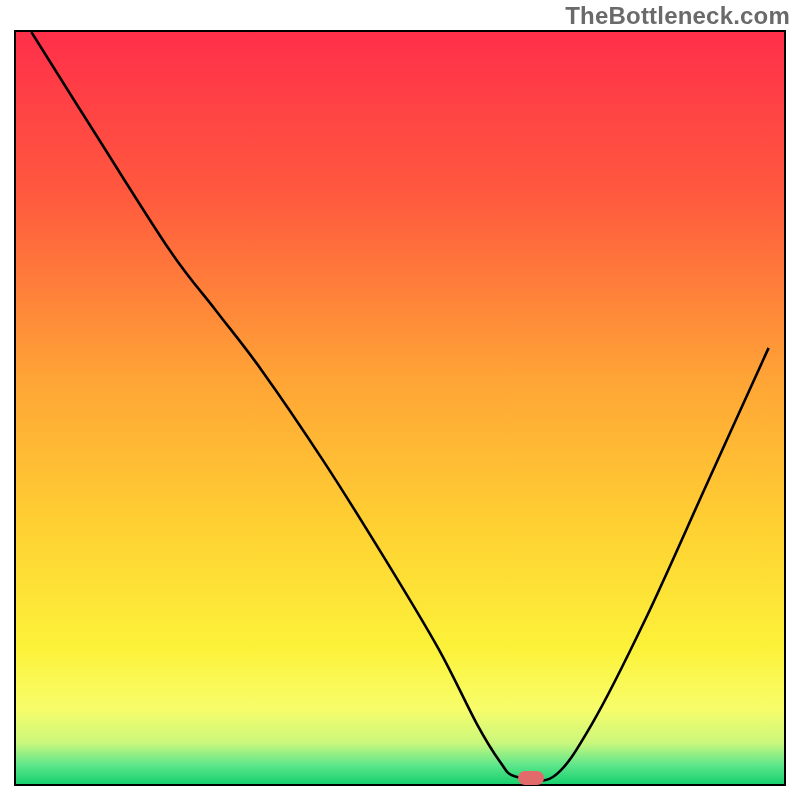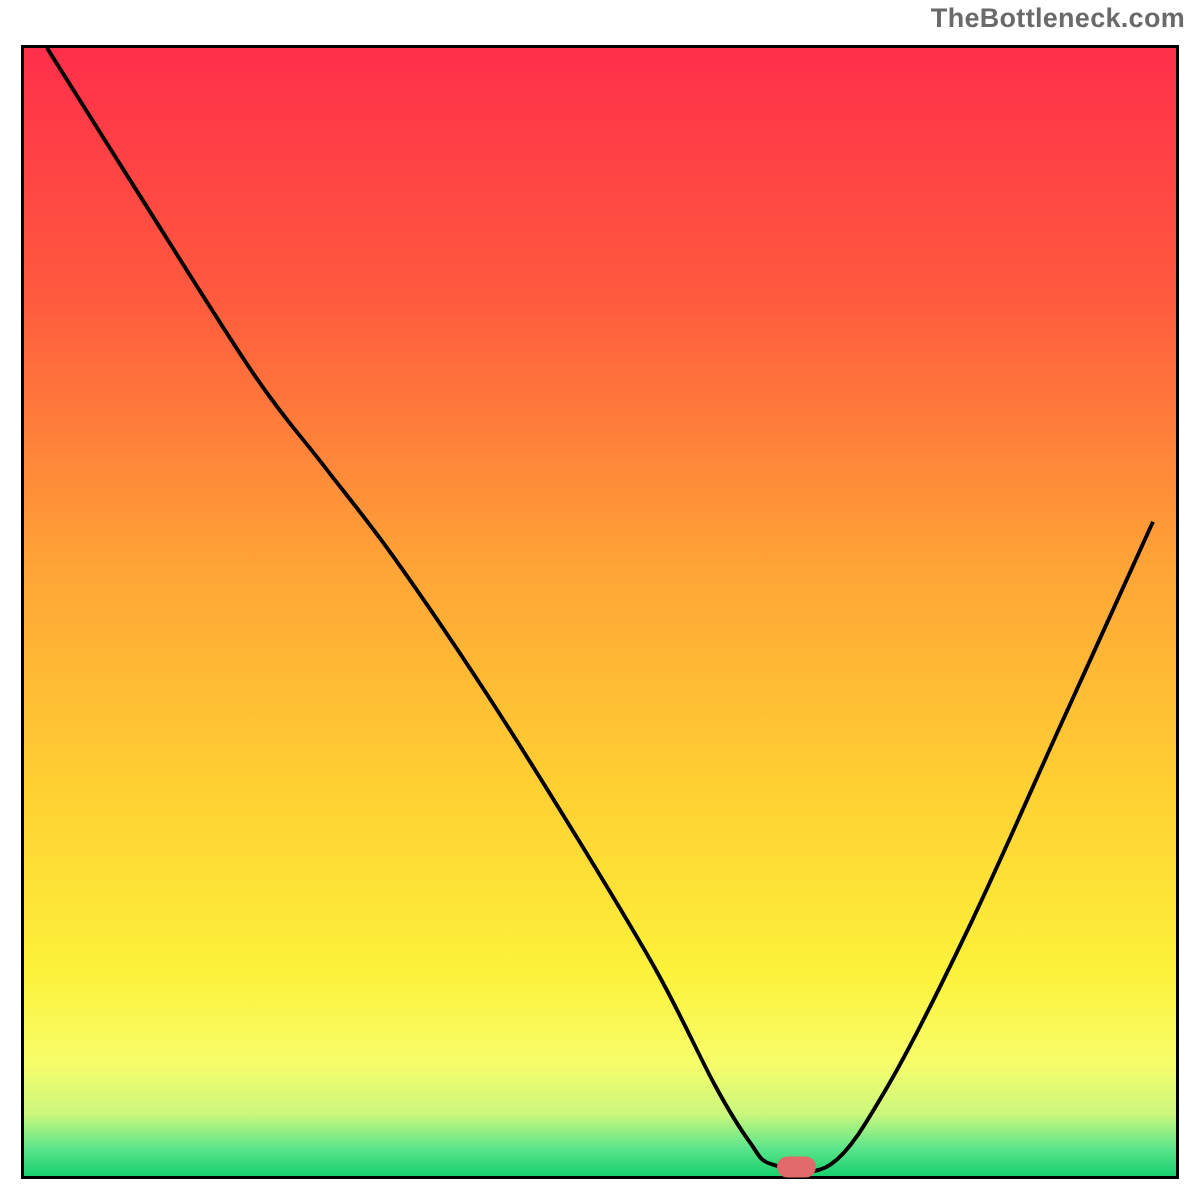--- a/index.html
+++ b/index.html
@@ -13,21 +13,21 @@
   }
   .chart-wrap {
     position: relative;
     width: 800px;
     height: 800px;
   }
   .watermark {
     position: absolute;
     top: 2px;
     right: 10px;
-    font-size: 18px;
+    font-size: 24px;
     font-weight: 600;
     color: #6a6a6a;
     letter-spacing: 0.2px;
     z-index: 10;
     user-select: none;
   }
   
   .plot {
     position: absolute;
     left: 14px;

